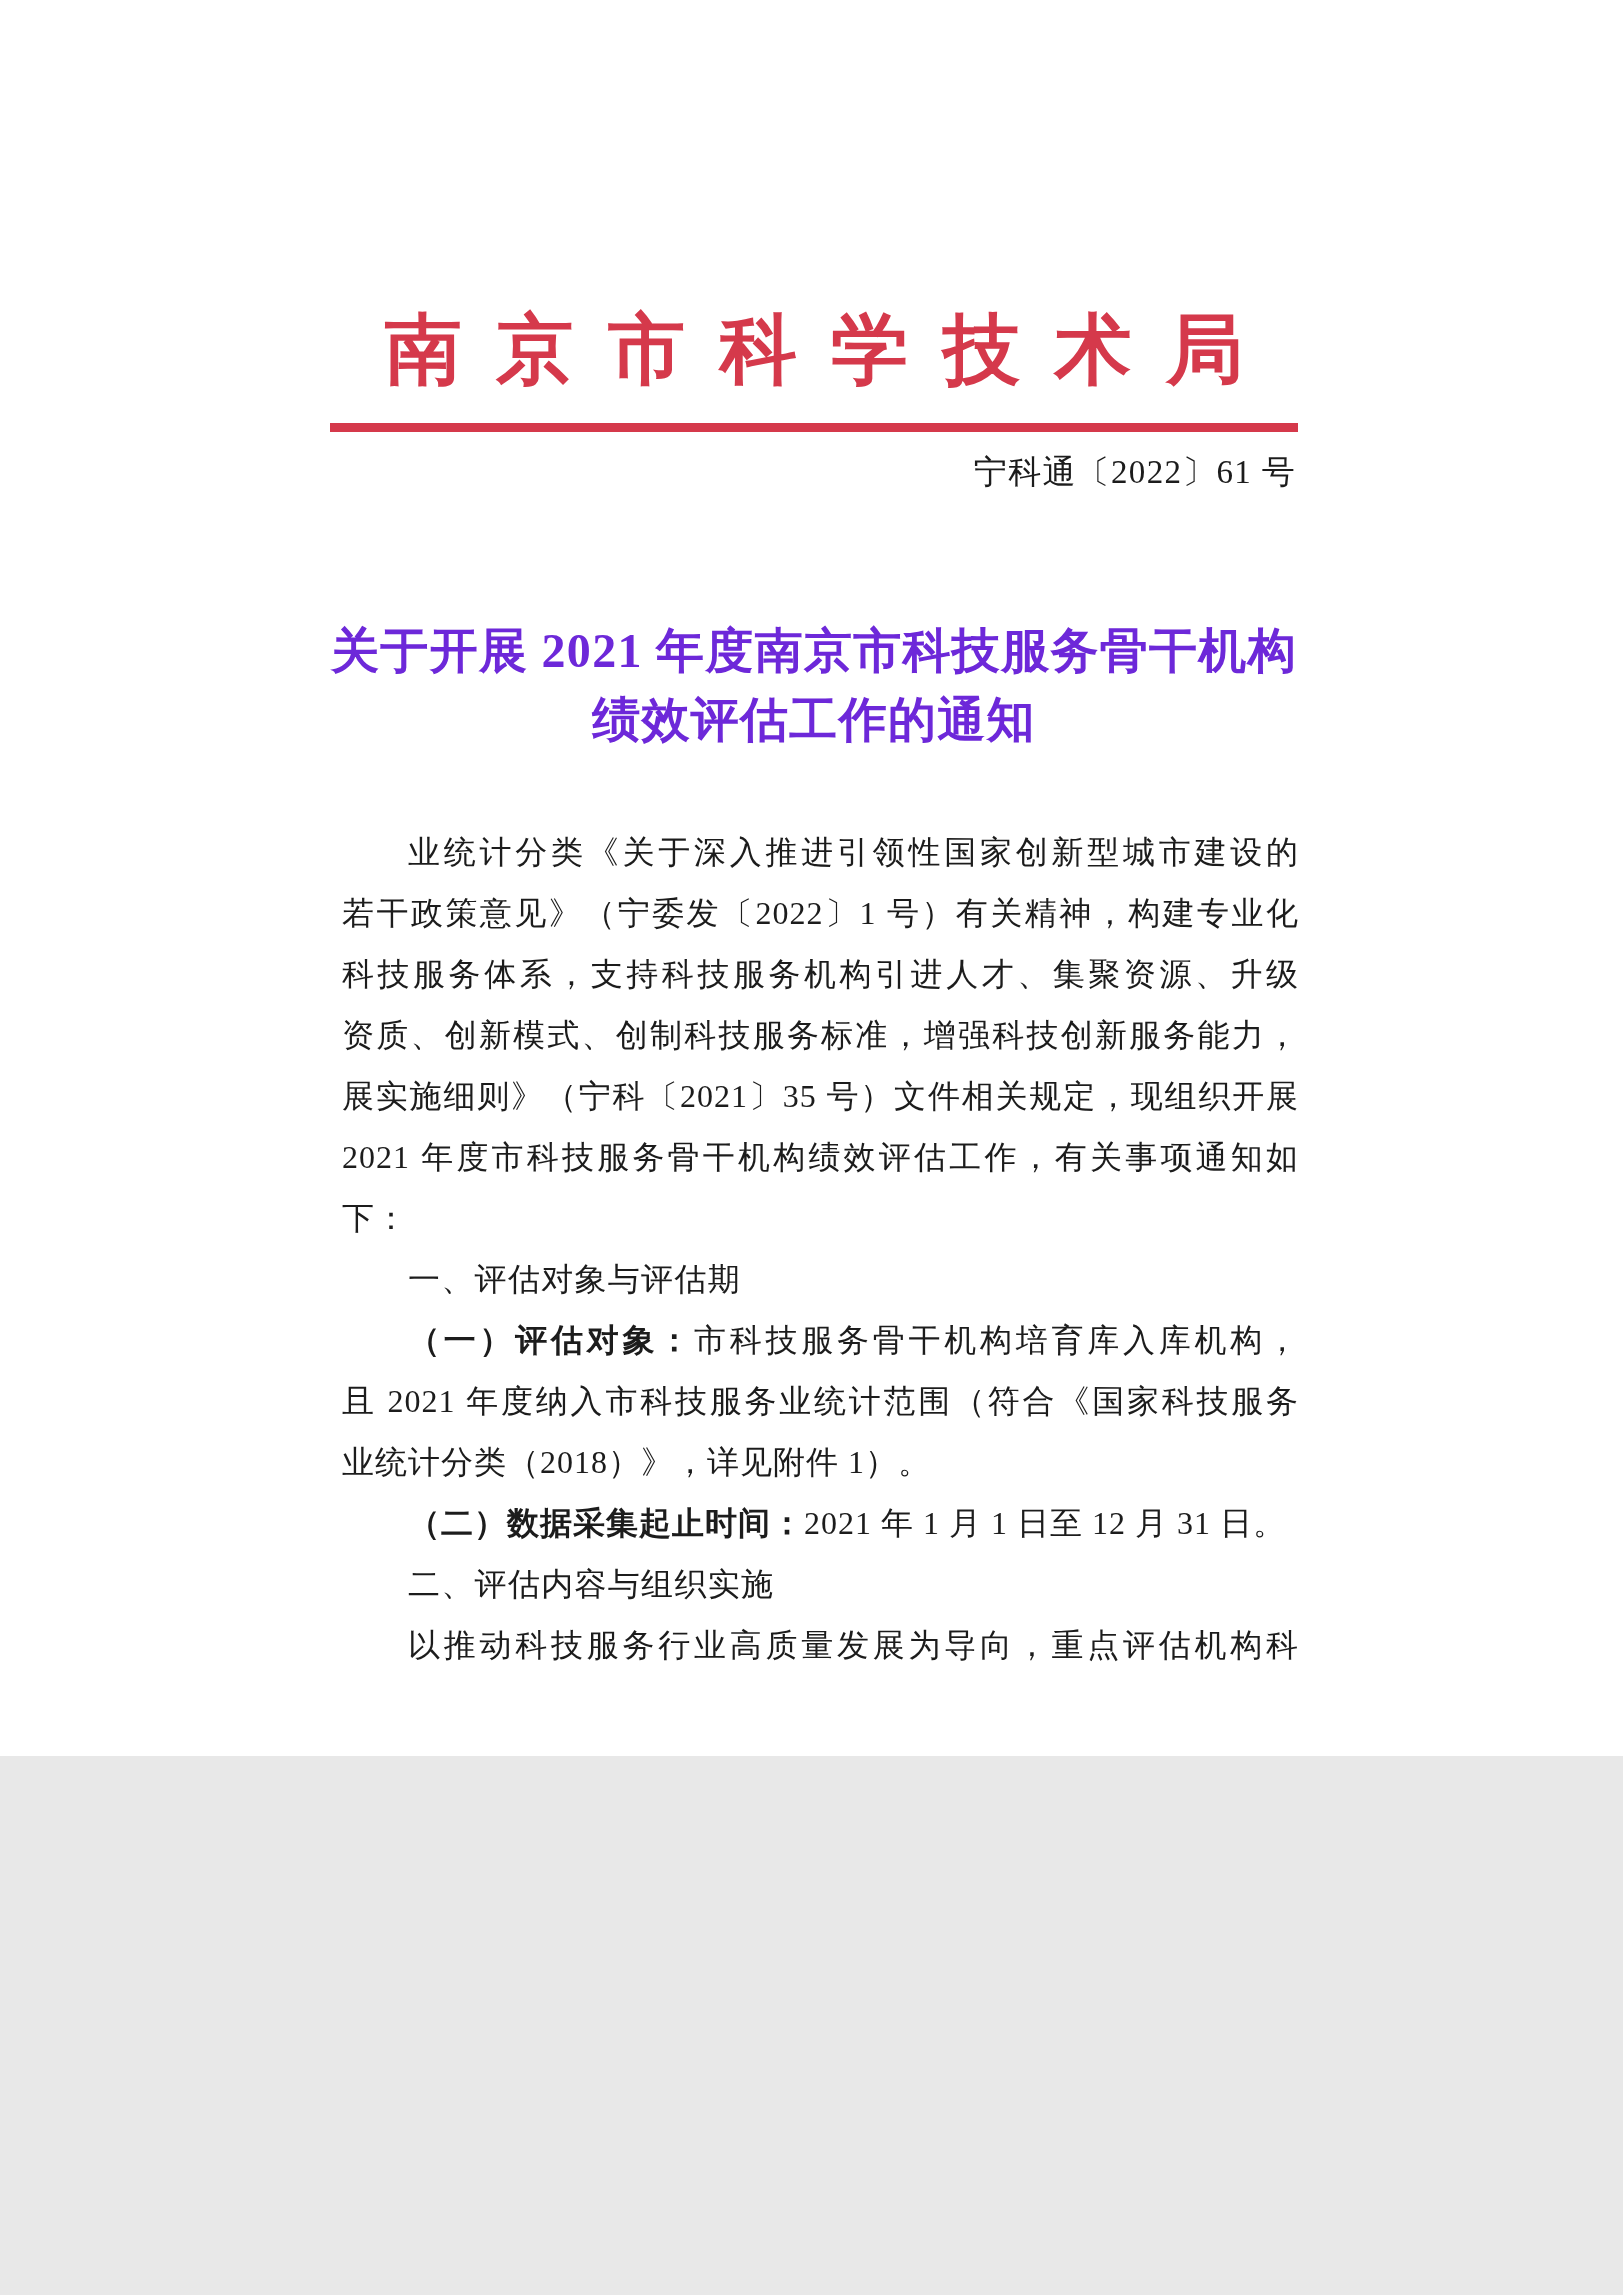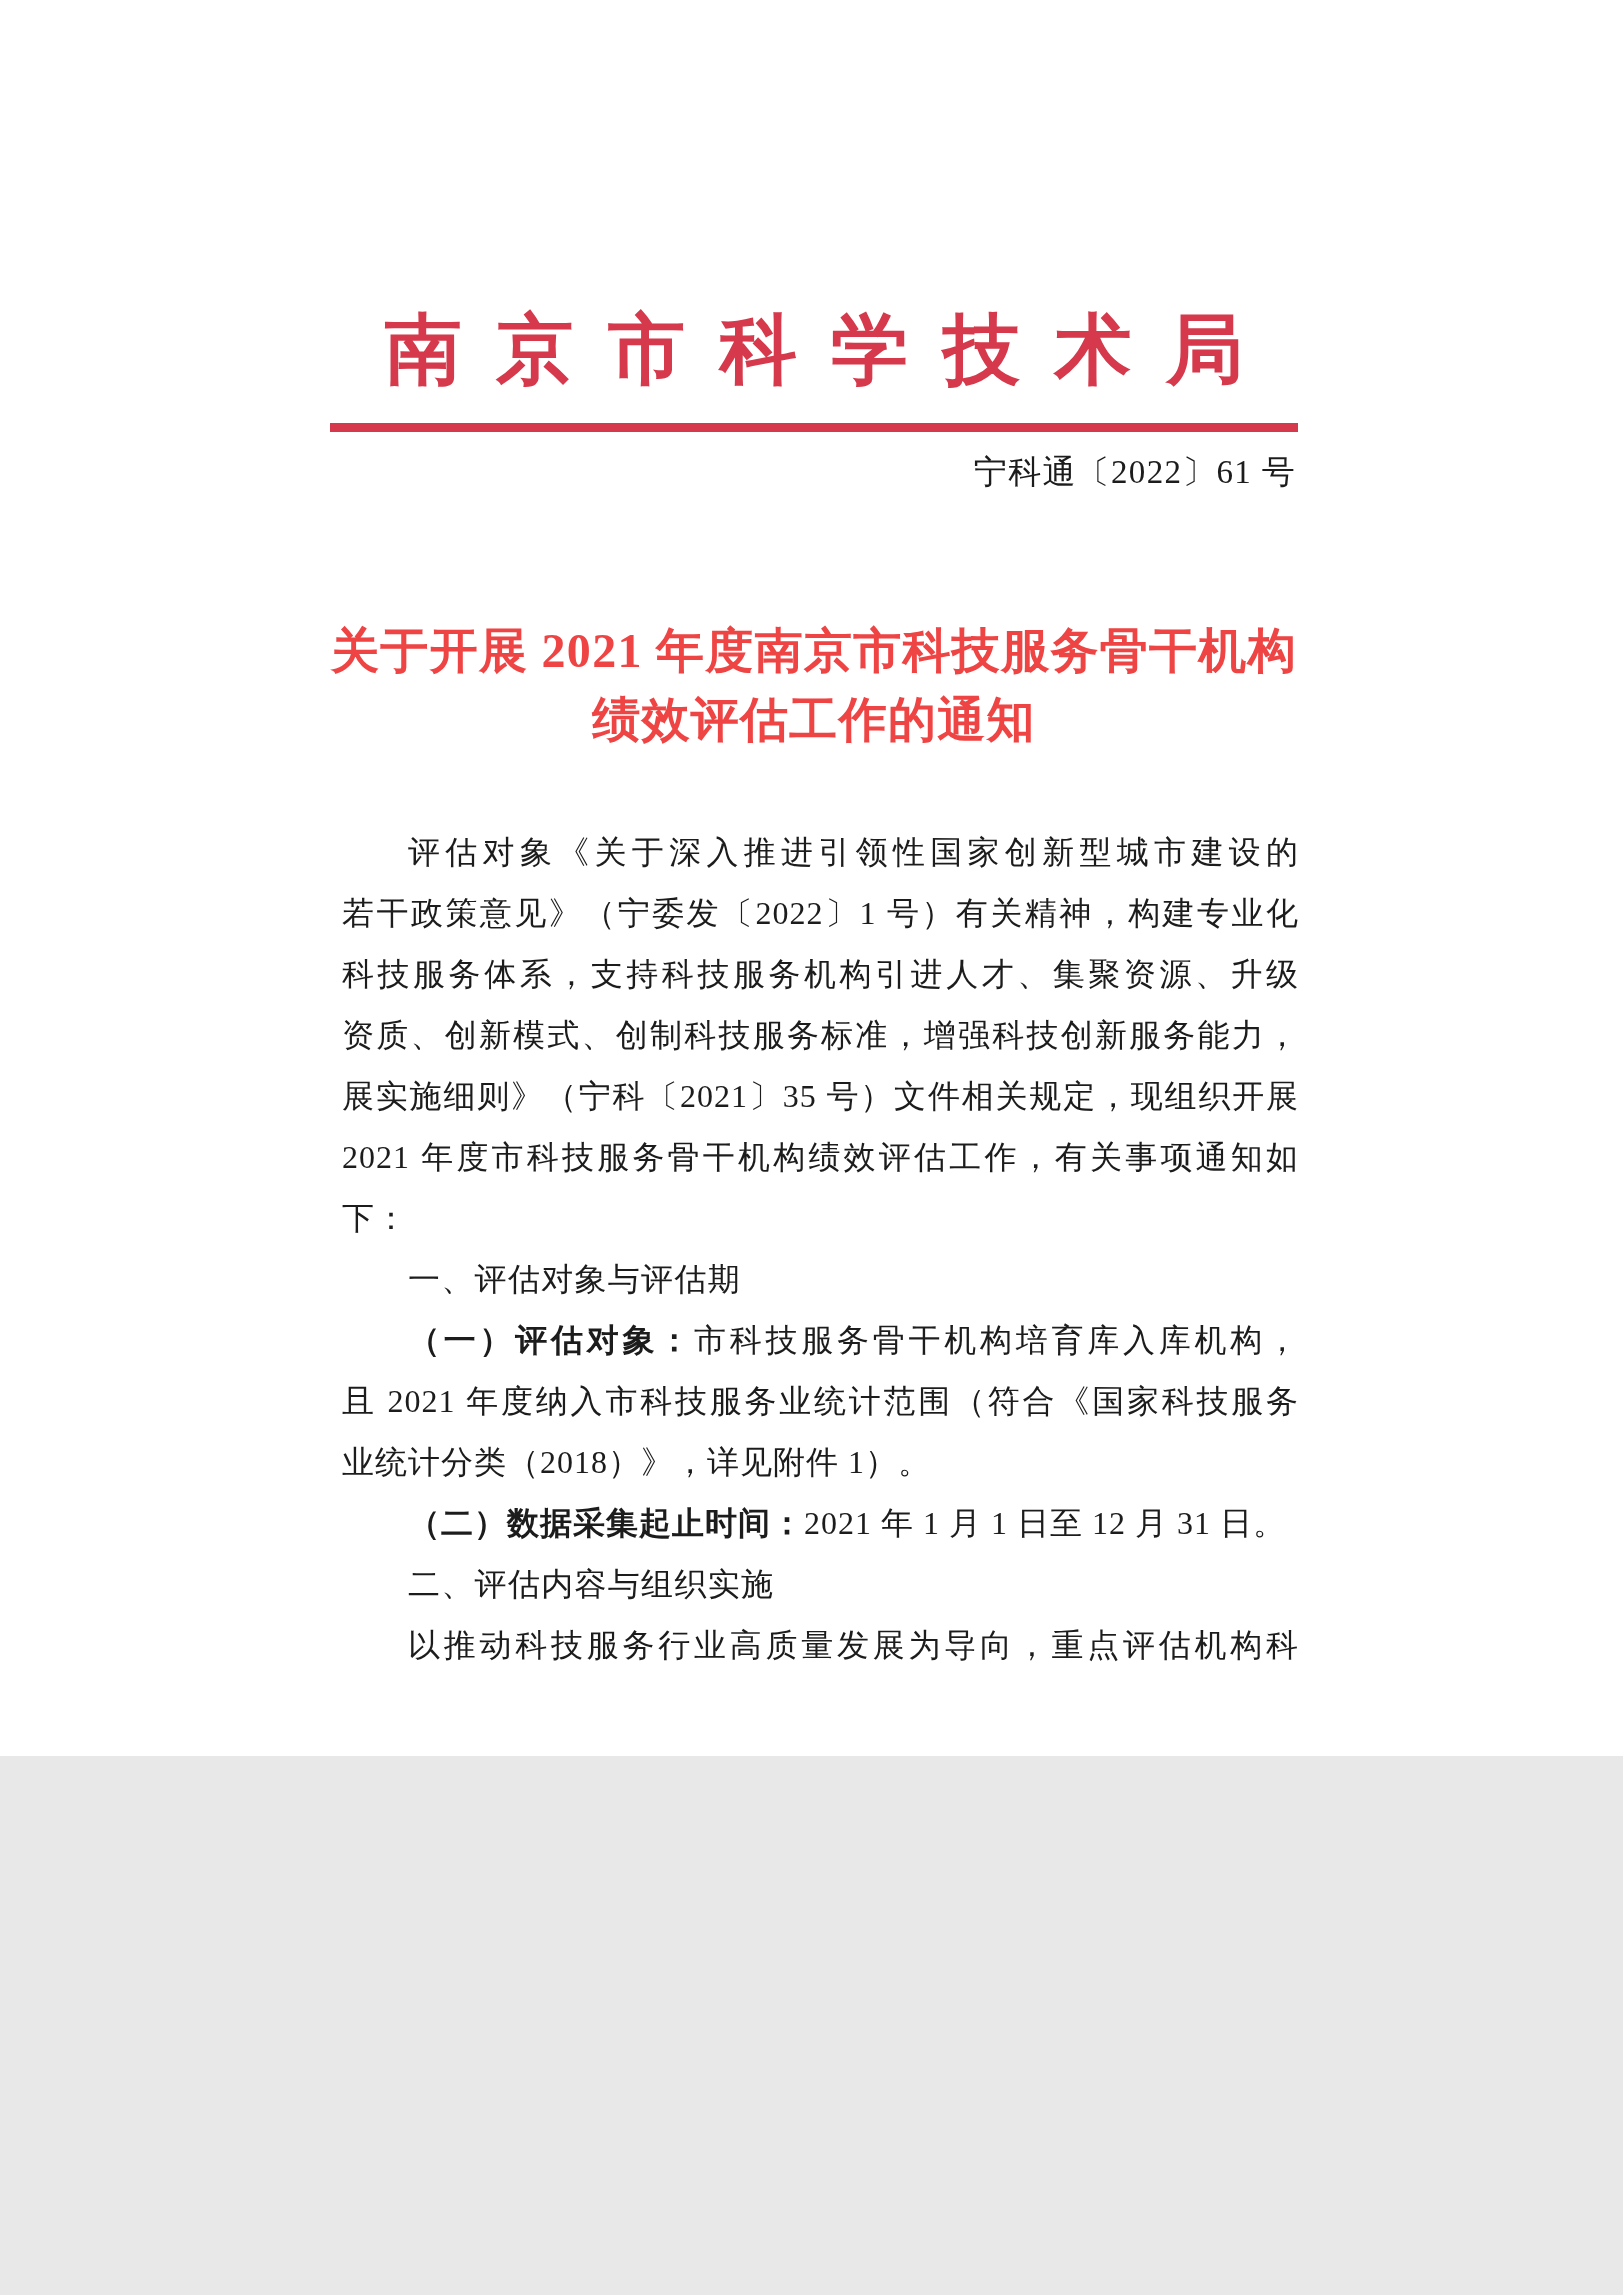--- a/index.html
+++ b/index.html
@@ -52,21 +52,21 @@
     position: absolute;
     left: 330px;
     top: 616px;
     width: 968px;
     margin: 0;
     text-align: center;
     font-size: 48px;
     font-weight: 700;
     line-height: 69px;
     letter-spacing: 1.3px;
-    color: #ef4444;
+    color: #6d28d9;
   }
   
   .body-block {
     position: absolute;
     left: 342px;
     top: 822px;
     width: 957px;
     font-size: 32px;
     letter-spacing: 1px;
     line-height: 61px;
@@ -112,21 +112,21 @@
     <div class="docnum">宁科通〔2022〕61 号</div>
   </header>
 
   <h1 class="title">
     <div>关于开展 2021 年度南京市科技服务骨干机构</div>
     <div>绩效评估工作的通知</div>
   </h1>
 
   <main class="body-block">
     <div class="line indent justify">
-      <span>评估对象《关于深入推进引领性国家创新型城市建设的</span>
+      <span>业统计分类《关于深入推进引领性国家创新型城市建设的</span>
     </div>
     <div class="line justify">
       <span>若干政策意见》（宁委发〔2022〕1 号）有关精神，构建专业化</span>
     </div>
     <div class="line justify">
       <span>科技服务体系，支持科技服务机构引进人才、集聚资源、升级</span>
     </div>
     <div class="line justify">
       <span>资质、创新模式、创制科技服务标准，增强科技创新服务能力，</span>
     </div>

